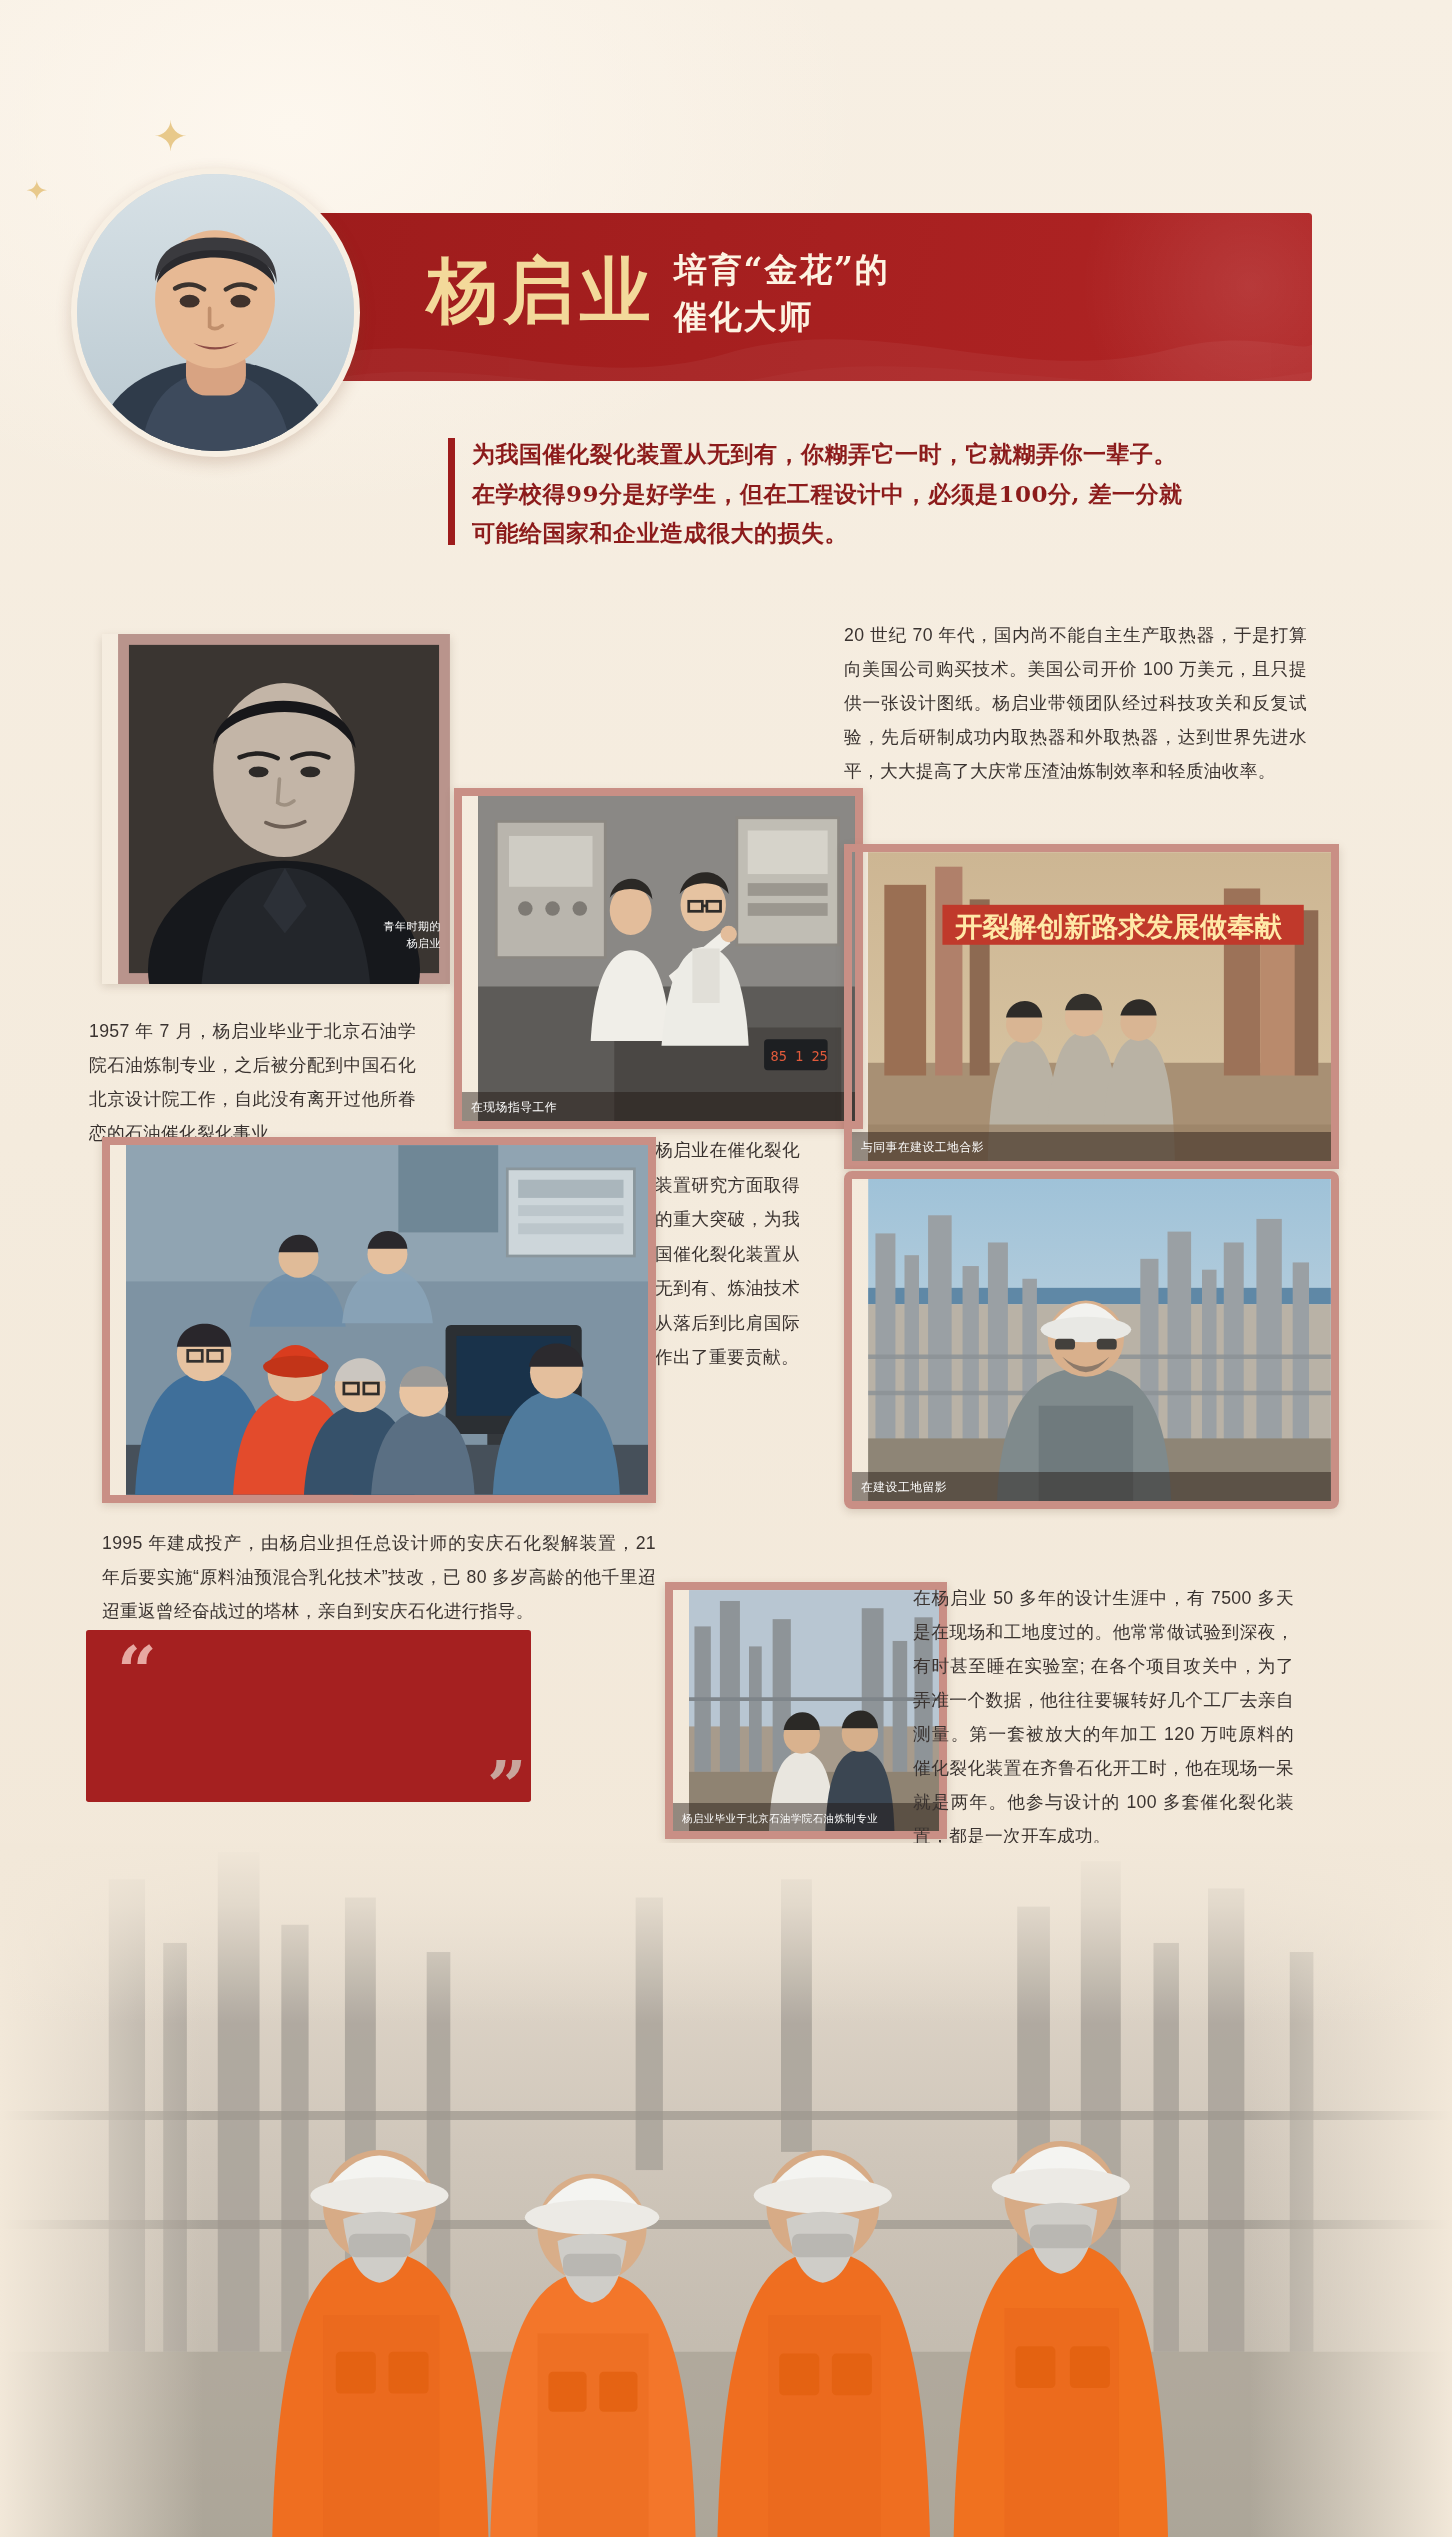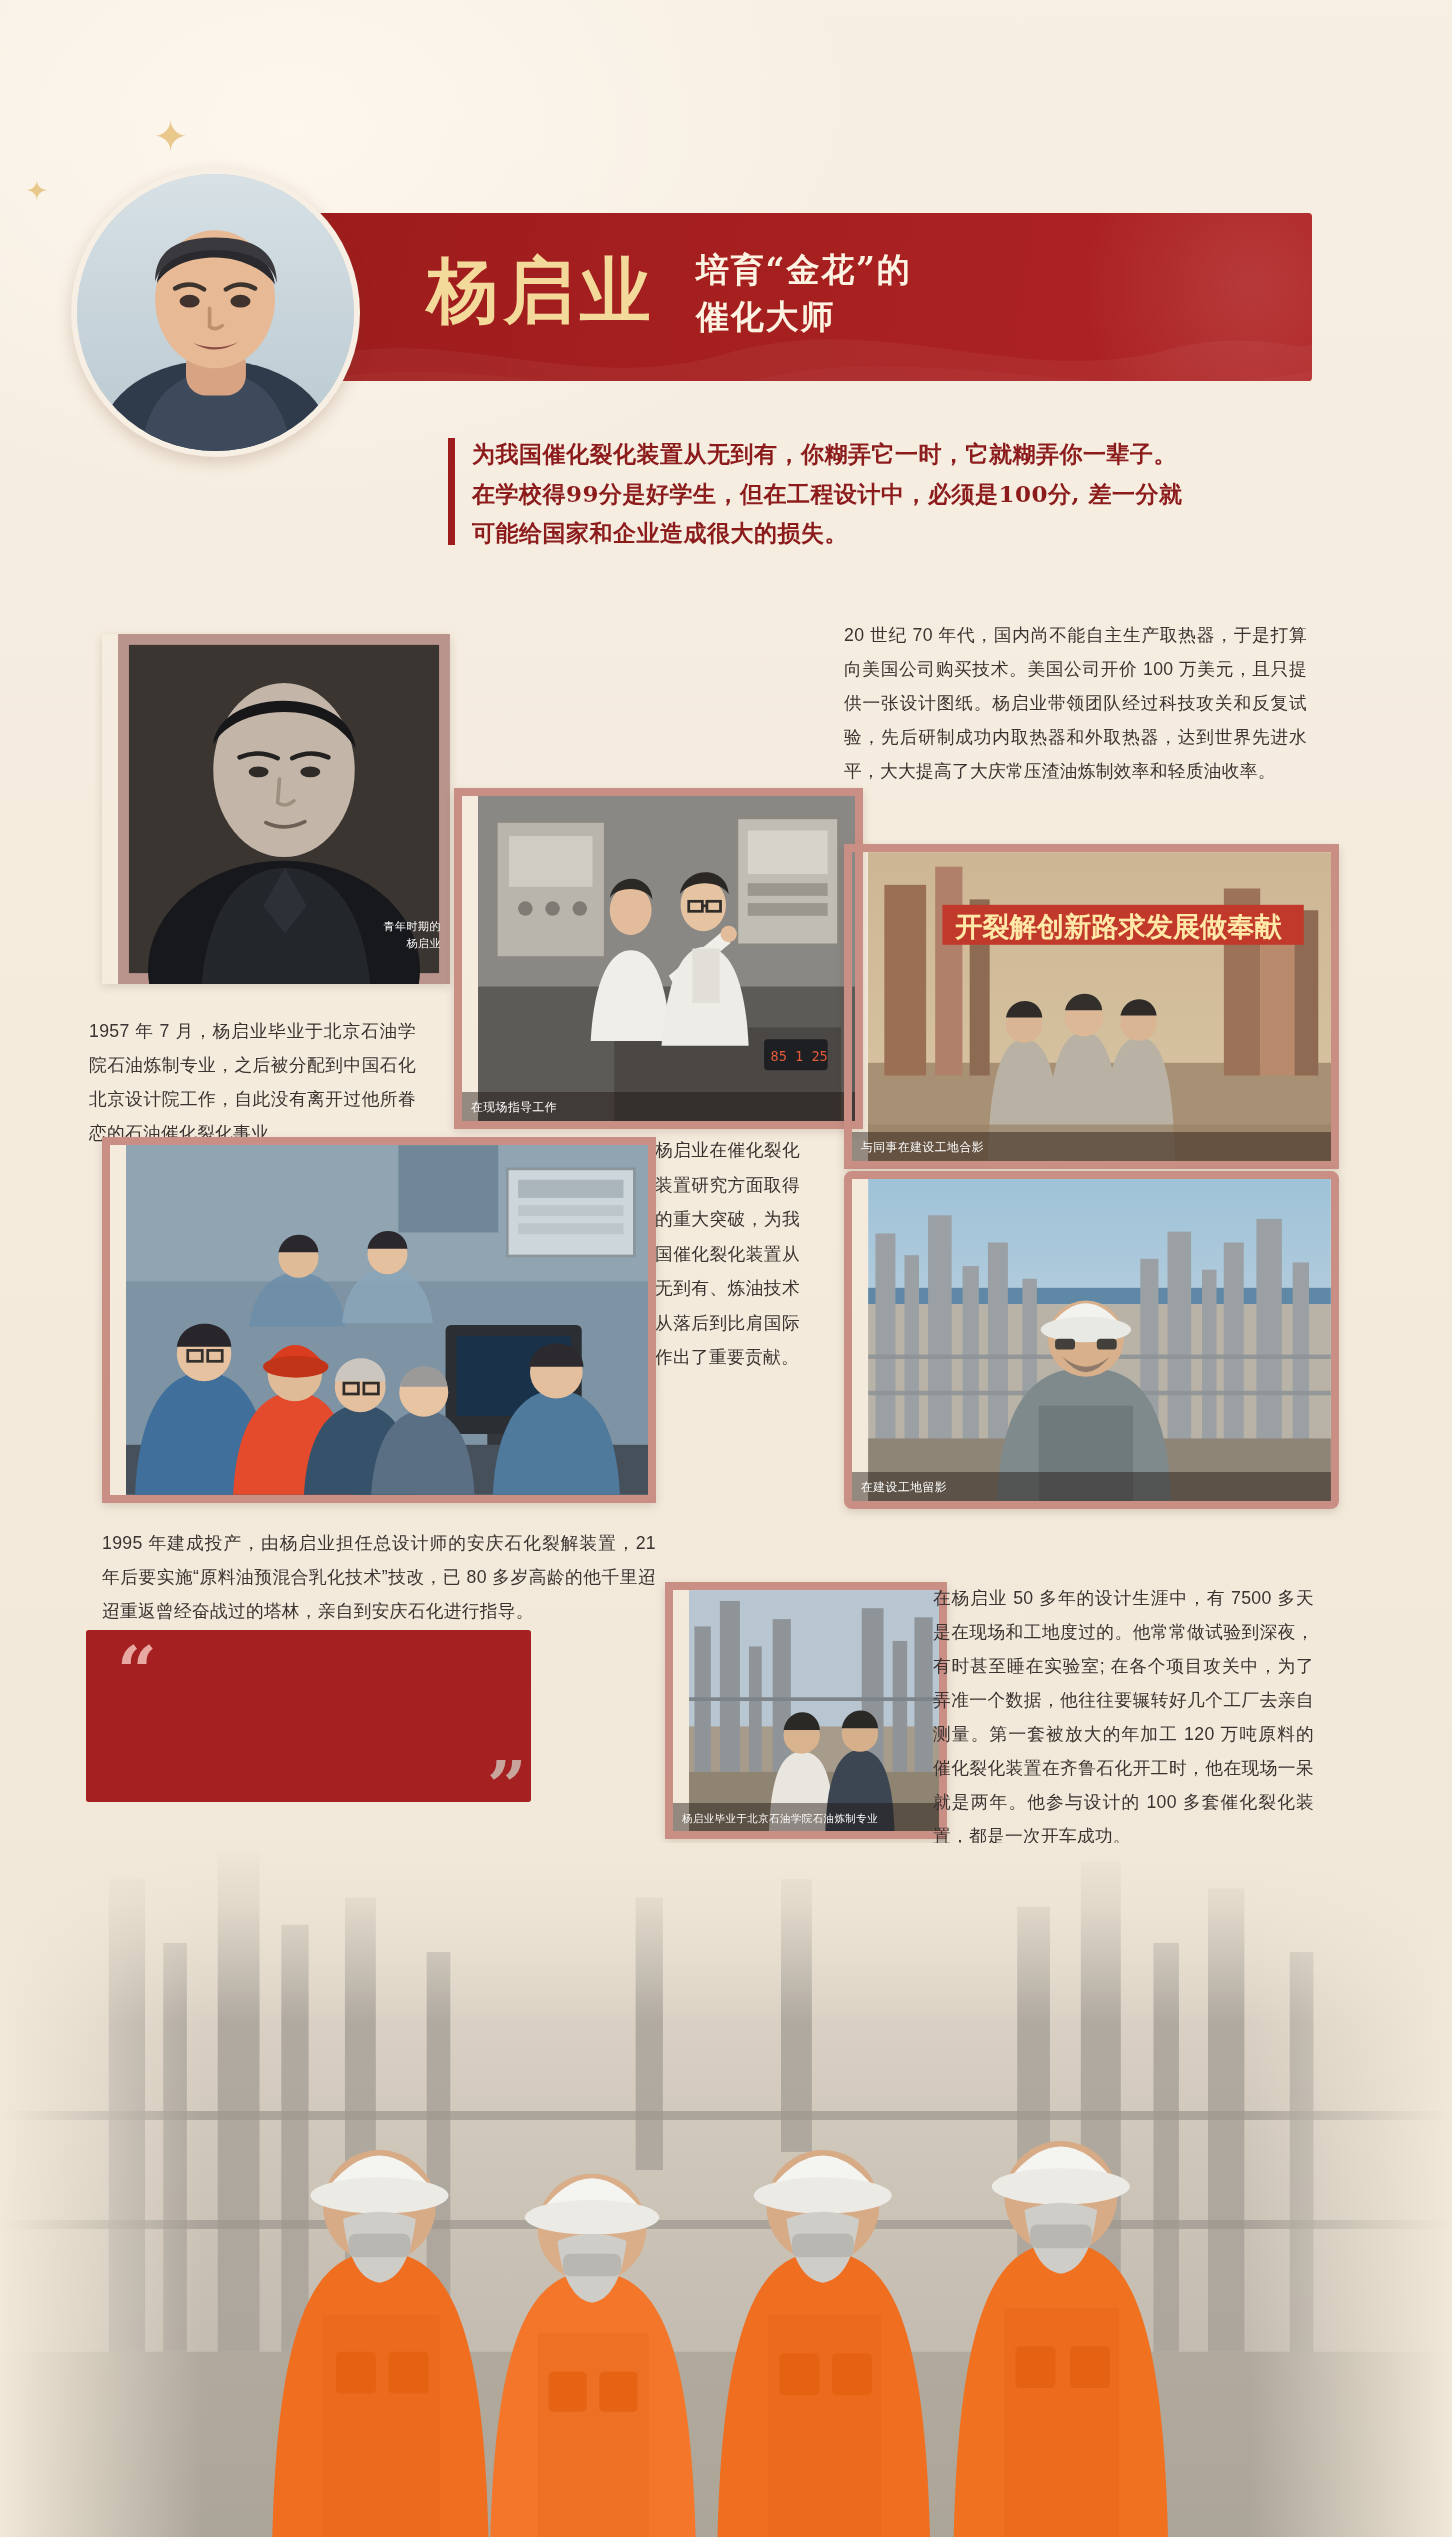--- a/index.html
+++ b/index.html
@@ -28,21 +28,21 @@
     content:"";position:absolute;right:-36px;top:-36px;width:327px;height:272px;
     background:radial-gradient(circle at 70% 40%, rgba(255,255,255,.10) 0%, rgba(255,255,255,0) 60%);
   }
   .band-wave{position:absolute;left:0;bottom:-27px;width:100%;height:109px;opacity:.18;}
   .name{
     position:absolute;left:127px;top:31px;
     font-family:"DejaVu Serif","Liberation Serif",serif;
     font-weight:bold;font-size:71px;color:#f3d99a;letter-spacing:5.4px;
   }
   .subtitle{
-    position:absolute;left:396px;top:34px;width:381px;
+    position:absolute;left:374px;top:34px;width:381px;
     font-family:"DejaVu Serif","Liberation Serif",serif;
     font-size:33px;line-height:1.42;color:#fdf3e2;font-weight:bold;letter-spacing:1.8px;
   }
   .portrait{
     position:absolute;left:71px;top:168px;width:277px;height:277px;border-radius:50%;
     overflow:hidden;border:6.4px solid #f7efe3;
     box-shadow:0 5.4px 16.3px rgba(120,70,40,.22);
     background:#cbd7dd;
   }
   .portrait svg{display:block;width:100%;height:100%;}
@@ -391,21 +391,21 @@
       <path d="M104 154 C108 128 142 128 144 154 Z" fill="#2b2926"></path>
       <path d="M150 265 C152 198 168 176 188 176 C210 176 224 198 226 265 Z" fill="#3b4652"></path>
       <circle cx="188" cy="158" r="20" fill="#d6af8b"></circle>
       <path d="M168 152 C172 126 206 126 208 152 Z" fill="#2b2926"></path>
     </svg>
     <div class="capbar">
       <span class="cap" style="font-size:10.4px;">杨启业毕业于北京石油学院石油炼制专业</span>
     </div>
   </div>
 
-  <div class="body-text" style="position:absolute;left:933px;top:1582px;width:381px;">在杨启业 50 多年的设计生涯中，有 7500 多天是在现场和工地度过的。他常常做试验到深夜，有时甚至睡在实验室; 在各个项目攻关中，为了弄准一个数据，他往往要辗转好几个工厂去亲自测量。第一套被放大的年加工 120 万吨原料的催化裂化装置在齐鲁石化开工时，他在现场一呆就是两年。他参与设计的 100 多套催化裂化装置，都是一次开车成功。</div>
+  <div class="body-text" style="position:absolute;left:913px;top:1582px;width:381px;">在杨启业 50 多年的设计生涯中，有 7500 多天是在现场和工地度过的。他常常做试验到深夜，有时甚至睡在实验室; 在各个项目攻关中，为了弄准一个数据，他往往要辗转好几个工厂去亲自测量。第一套被放大的年加工 120 万吨原料的催化裂化装置在齐鲁石化开工时，他在现场一呆就是两年。他参与设计的 100 多套催化裂化装置，都是一次开车成功。</div>
 
   <div class="bottom-photo">
     <svg viewBox="0 0 1600 765" preserveAspectRatio="xMidYMid slice">
       <defs>
         <linearGradient id="bgIndustrial" x1="0" y1="0" x2="0" y2="1">
           <stop offset="0%" stop-color="#e8ded0"></stop>
             <stop offset="45%" stop-color="#cfc6ba"></stop>
             <stop offset="100%" stop-color="#b9b2a6"></stop>
         </linearGradient>
       </defs>

